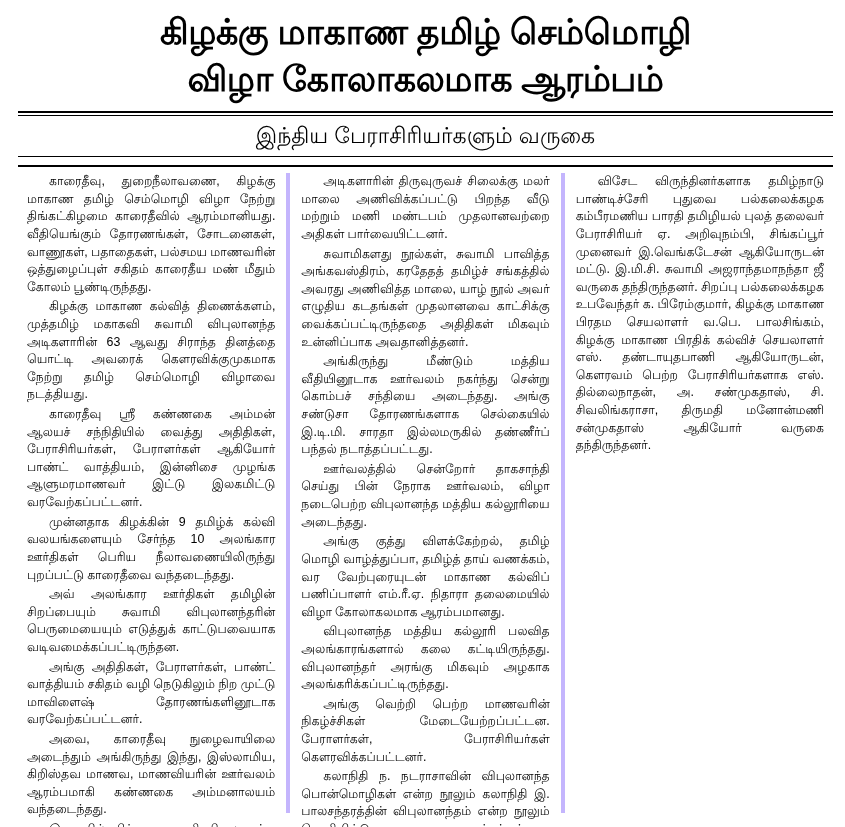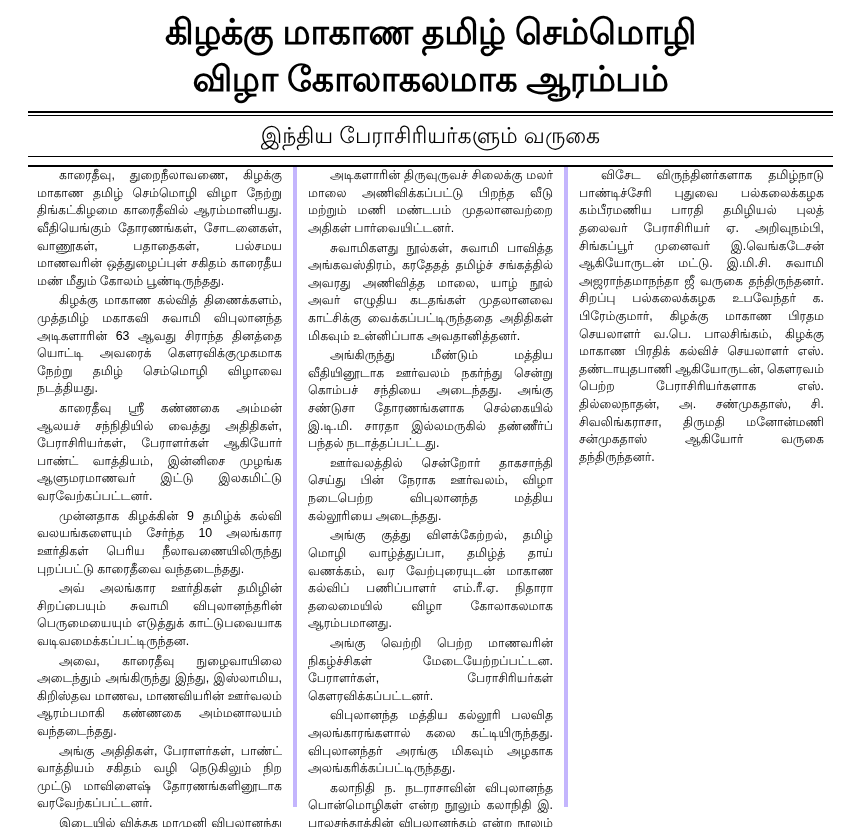--- a/index.html
+++ b/index.html
@@ -12,21 +12,21 @@
     height: 827px;
     font-family: "Liberation Sans", sans-serif;
     color: #000000;
     overflow: hidden;
   }
   .page {
     position: relative;
     width: 845px;
     height: 827px;
     box-sizing: border-box;
-    padding: 6px 10px 0 26px;
+    padding: 6px 10px 0 16px;
     border-radius: 25px;
   }
   .headline {
     text-align: center;
     font-family: "Liberation Sans", sans-serif;
     font-weight: bold;
     font-size: 35px;
     line-height: 1.35;
     letter-spacing: -0.5px;
     color: #000;
@@ -49,20 +49,21 @@
     text-align: center;
     font-weight: normal;
     font-size: 22px;
     line-height: 1.3;
     margin: 6px 0 6px 0;
     white-space: nowrap;
   }
   .columns {
     display: flex;
     gap: 0px;
+    margin-top: 6px;
     height: 640px;
   }
   .col {
     flex: 1 1 0;
     padding: 0 11px;
     box-sizing: border-box;
   }
   .col + .col {
     border-left: 4px solid #c4b5fd;
   }
@@ -99,33 +100,33 @@
   <hr class="rule">
 
   <div class="columns">
 
     <div class="col">
       <p>காரைதீவு, துறைநீலாவணை, கிழக்கு மாகாண தமிழ் செம்மொழி விழா நேற்று திங்கட்கிழமை காரைதீவில் ஆரம்மானியது. வீதியெங்கும் தோரணங்கள், சோடனைகள், வாணூகள், பதாதைகள், பல்சமய மாணவரின் ஒத்துழைப்புள் சகிதம் காரைதீய மண் மீதும் கோலம் பூண்டிருந்தது.</p>
       <p>கிழக்கு மாகாண கல்வித் திணைக்களம், முத்தமிழ் மகாகவி சுவாமி விபுலானந்த அடிகளாரின் 63 ஆவது சிராந்த தினத்தை யொட்டி அவரைக் கௌரவிக்குமுகமாக நேற்று தமிழ் செம்மொழி விழாவை நடத்தியது.</p>
       <p>காரைதீவு ஸ்ரீ கண்ணகை அம்மன் ஆலயச் சந்நிதியில் வைத்து அதிதிகள், பேராசிரியர்கள், பேராளர்கள் ஆகியோர் பாண்ட் வாத்தியம், இன்னிசை முழங்க ஆளுமரமாணவர் இட்டு இலகமிட்டு வரவேற்கப்பட்டனர்.</p>
       <p>முன்னதாக கிழக்கின் 9 தமிழ்க் கல்வி வலயங்களையும் சேர்ந்த 10 அலங்கார ஊர்திகள் பெரிய நீலாவணையிலிருந்து புறப்பட்டு காரைதீவை வந்தடைந்தது.</p>
       <p>அவ் அலங்கார ஊர்திகள் தமிழின் சிறப்பையும் சுவாமி விபுலானந்தரின் பெருமையையும் எடுத்துக் காட்டுபவையாக வடிவமைக்கப்பட்டிருந்தன.</p>
+      <p>அங்கு அதிதிகள், பேராளர்கள், பாண்ட் வாத்தியம் சகிதம் வழி நெடுகிலும் நிற முட்டு மாவிளைஷ் தோரணங்களினூடாக வரவேற்கப்பட்டனர்.</p>
       <p>அவை, காரைதீவு நுழைவாயிலை அடைந்தும் அங்கிருந்து இந்து, இஸ்லாமிய, கிறிஸ்தவ மாணவ, மாணவியரின் ஊர்வலம் ஆரம்பமாகி கண்ணகை அம்மனாலயம் வந்தடைந்தது.</p>
-      <p>அங்கு அதிதிகள், பேராளர்கள், பாண்ட் வாத்தியம் சகிதம் வழி நெடுகிலும் நிற முட்டு மாவிளைஷ் தோரணங்களினூடாக வரவேற்கப்பட்டனர்.</p>
       <p>இடையில் வித்தக மாமுனி விபுலானந்து அவர்கள் பிறந்த வீட்டுக்குச் சென்று அங்கு</p>
     </div>
 
     <div class="col">
       <p>அடிகளாரின் திருவுருவச் சிலைக்கு மலர் மாலை அணிவிக்கப்பட்டு பிறந்த வீடு மற்றும் மணி மண்டபம் முதலானவற்றை அதிகள் பார்வையிட்டனர்.</p>
       <p>சுவாமிகளது நூல்கள், சுவாமி பாவித்த அங்கவஸ்திரம், கரதேதத் தமிழ்ச் சங்கத்தில் அவரது அணிவித்த மாலை, யாழ் நூல் அவர் எழுதிய கடதங்கள் முதலானவை காட்சிக்கு வைக்கப்பட்டிருந்ததை அதிதிகள் மிகவும் உன்னிப்பாக அவதானித்தனர்.</p>
       <p>அங்கிருந்து மீண்டும் மத்திய வீதியினூடாக ஊர்வலம் நகர்ந்து சென்று கொம்பச் சந்தியை அடைந்தது. அங்கு சண்டுசா தோரணங்களாக செல்கையில் இ.டி.மி. சாரதா இல்லமருகில் தண்ணீர்ப் பந்தல் நடாத்தப்பட்டது.</p>
       <p>ஊர்வலத்தில் சென்றோர் தாகசாந்தி செய்து பின் நேராக ஊர்வலம், விழா நடைபெற்ற விபுலானந்த மத்திய கல்லூரியை அடைந்தது.</p>
       <p>அங்கு குத்து விளக்கேற்றல், தமிழ் மொழி வாழ்த்துப்பா, தமிழ்த் தாய் வணக்கம், வர வேற்புரையுடன் மாகாண கல்விப் பணிப்பாளர் எம்.ரீ.ஏ. நிதாரா தலைமையில் விழா கோலாகலமாக ஆரம்பமானது.</p>
+      <p>விபுலானந்த மத்திய கல்லூரி பலவித அலங்காரங்களால் கலை கட்டியிருந்தது. விபுலானந்தர் அரங்கு மிகவும் அழகாக அலங்கரிக்கப்பட்டிருந்தது.</p>
       <p>அங்கு வெற்றி பெற்ற மாணவரின் நிகழ்ச்சிகள் மேடையேற்றப்பட்டன. பேராளர்கள், பேராசிரியர்கள் கௌரவிக்கப்பட்டனர்.</p>
-      <p>விபுலானந்த மத்திய கல்லூரி பலவித அலங்காரங்களால் கலை கட்டியிருந்தது. விபுலானந்தர் அரங்கு மிகவும் அழகாக அலங்கரிக்கப்பட்டிருந்தது.</p>
       <p>கலாநிதி ந. நடராசாவின் விபுலானந்த பொன்மொழிகள் என்ற நூலும் கலாநிதி இ. பாலசந்தரத்தின் விபுலானந்தம் என்ற நூலும் வெளியிட்டு வைக்கப்பட்டன. பேராசிரியர்களின் உரைகளும் இடம்பெற்றன.</p>
     </div>
 
     <div class="col">
       <p>விசேட விருந்தினர்களாக தமிழ்நாடு பாண்டிச்சேரி புதுவை பல்கலைக்கழக கம்பீரமணிய பாரதி தமிழியல் புலத் தலைவர் பேராசிரியர் ஏ. அறிவுநம்பி, சிங்கப்பூர் முனைவர் இ.வெங்கடேசன் ஆகியோருடன் மட்டு. இ.மி.சி. சுவாமி அஜராந்தமாநந்தா ஜீ வருகை தந்திருந்தனர். சிறப்பு பல்கலைக்கழக உபவேந்தர் க. பிரேம்குமார், கிழக்கு மாகாண பிரதம செயலாளர் வ.பெ. பாலசிங்கம், கிழக்கு மாகாண பிரதிக் கல்விச் செயலாளர் எஸ். தண்டாயுதபாணி ஆகியோருடன், கௌரவம் பெற்ற பேராசிரியர்களாக எஸ். தில்லைநாதன், அ. சண்முகதாஸ், சி. சிவலிங்கராசா, திருமதி மனோன்மணி சன்முகதாஸ் ஆகியோர் வருகை தந்திருந்தனர்.</p>
     </div>
 
   </div>
 </div>
 

